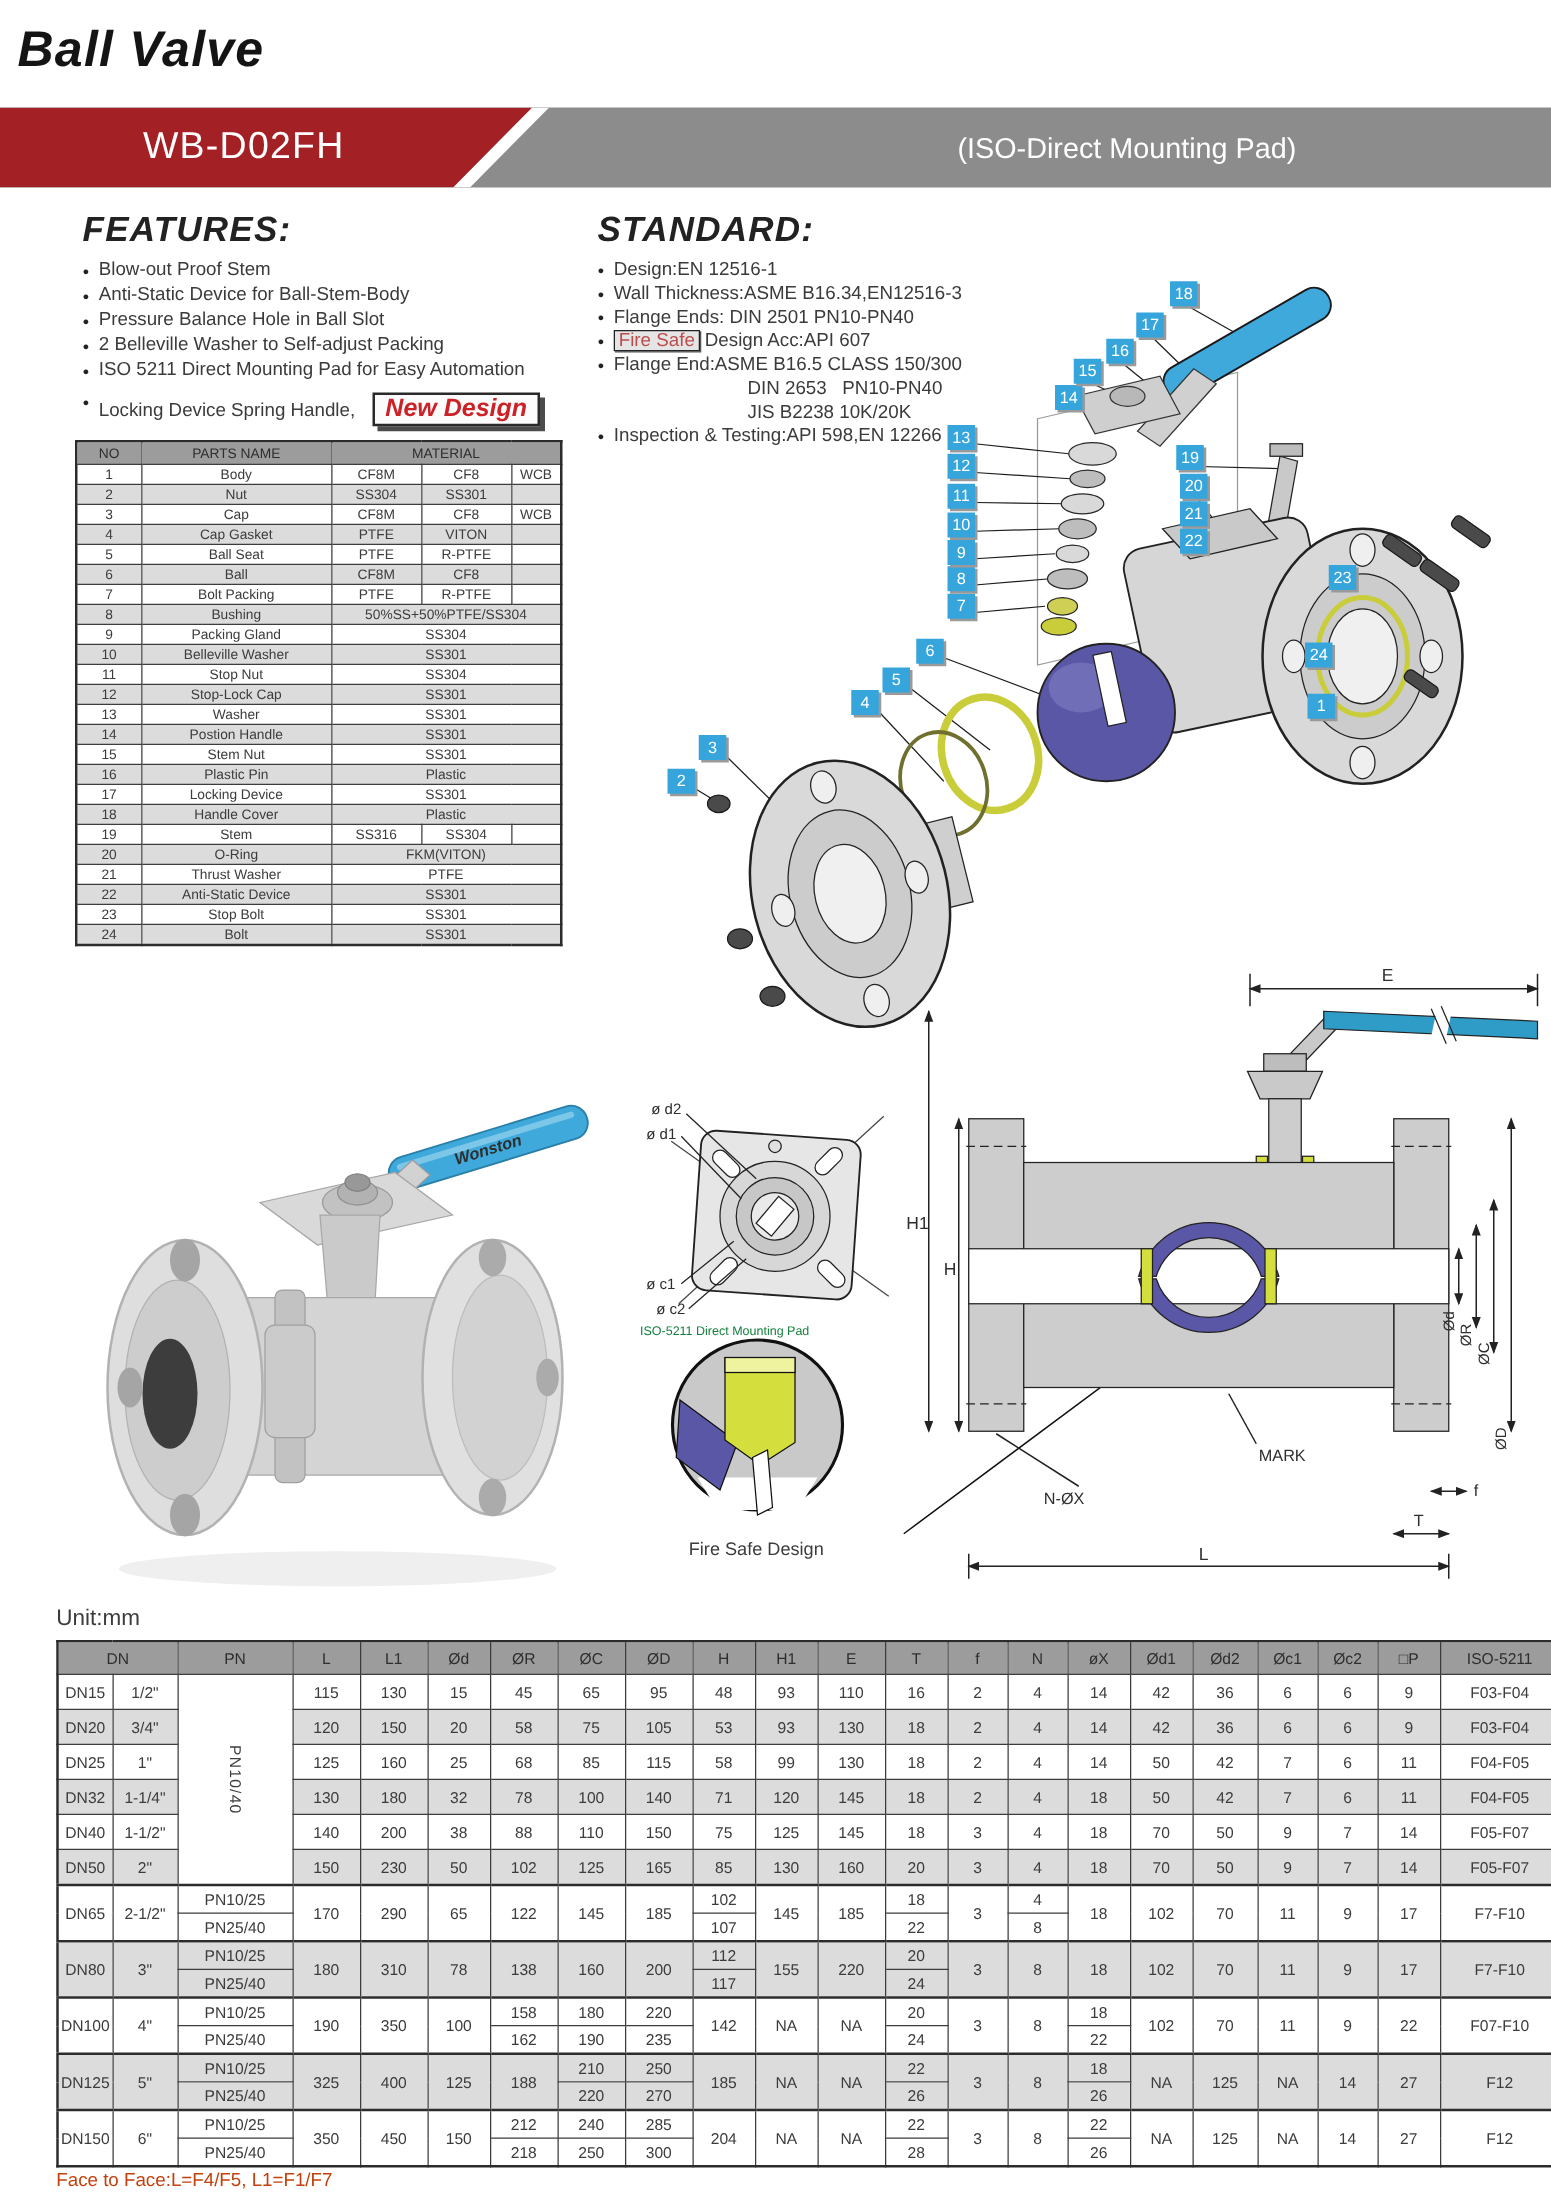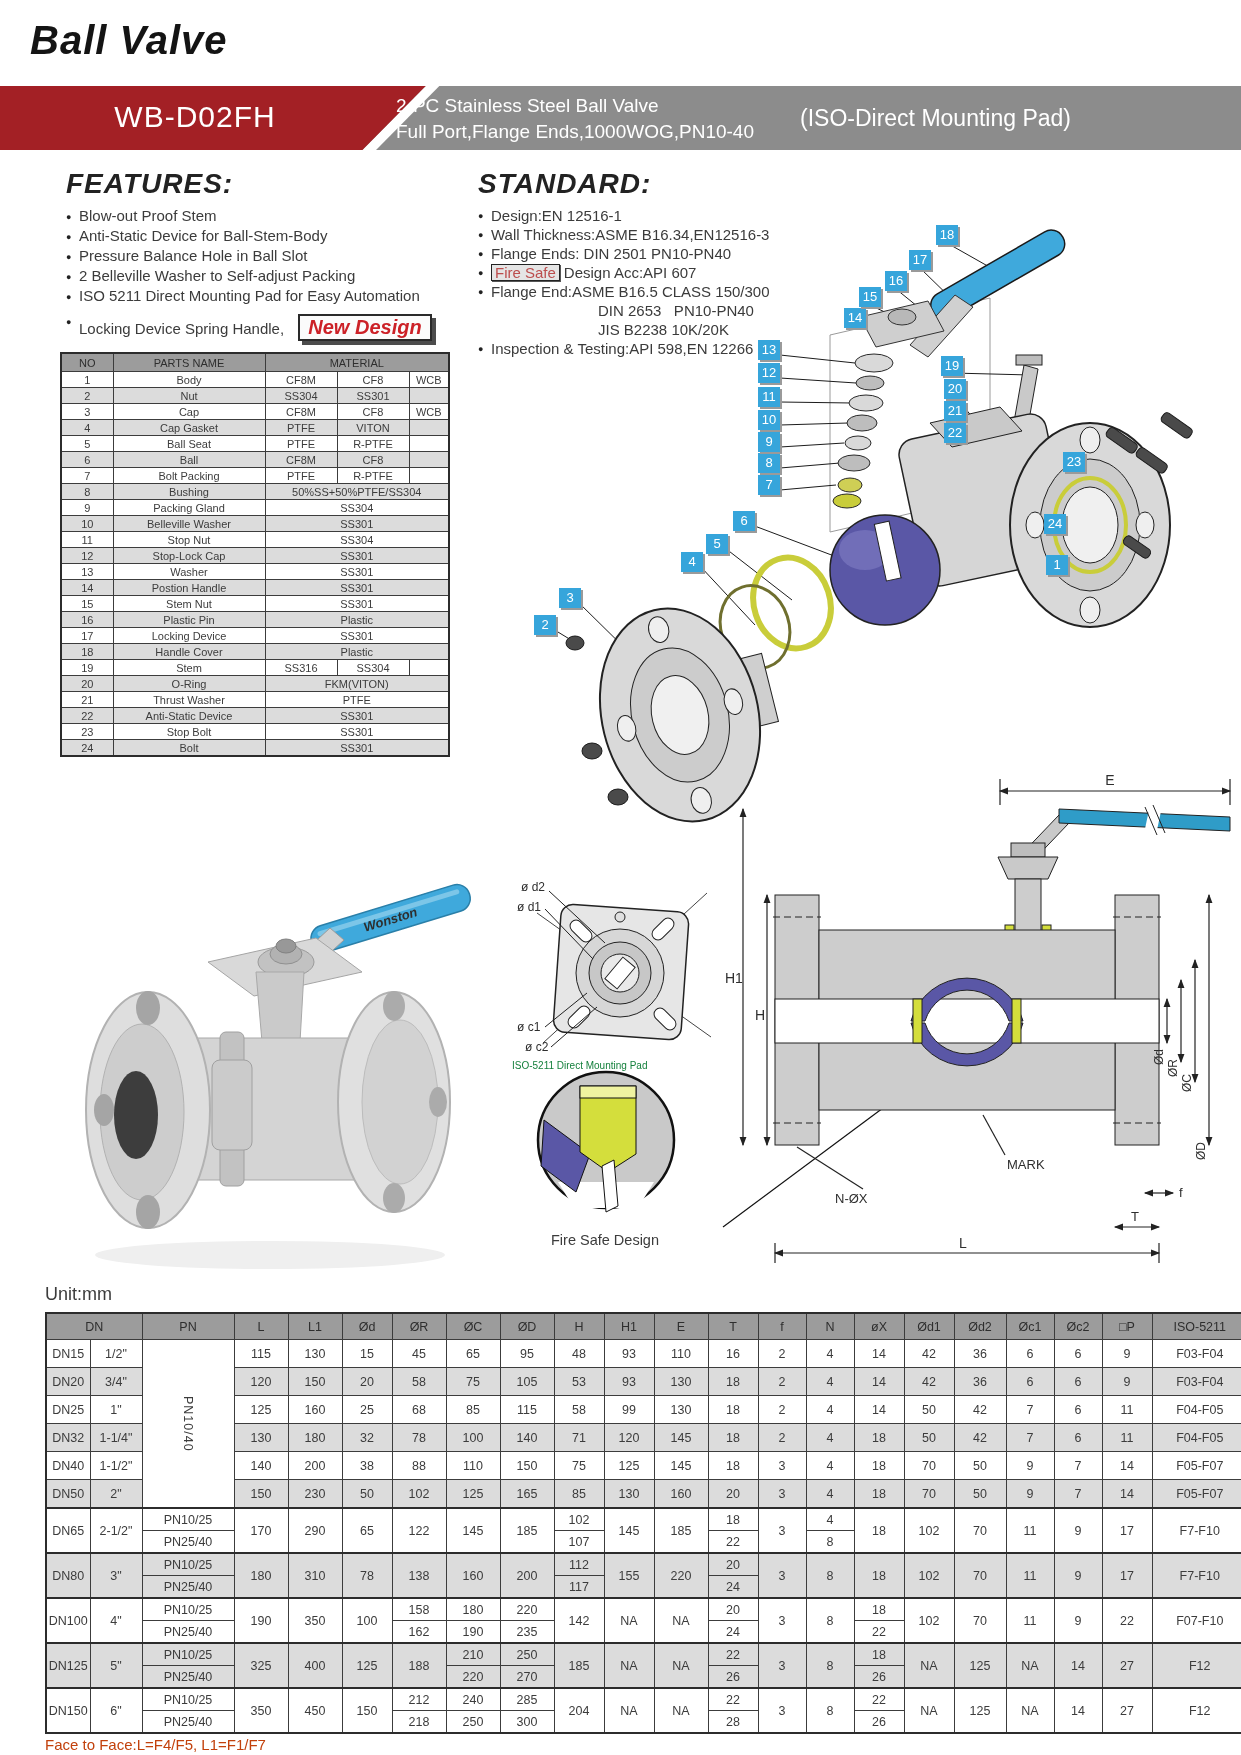--- a/index.html
+++ b/index.html
@@ -1,31 +1,31 @@
 <!DOCTYPE html>
 <html><head>
 <meta charset="utf-8">
 <style>
   html,body{margin:0;padding:0;background:#ffffff;}
   #page{position:relative;width:1241px;height:1755px;background:#fff;overflow:hidden;
         font-family:"Liberation Sans",sans-serif;color:#3b3b3b;}
 
   
-  #page-title{position:absolute;left:30px;top:18px;margin:0;font-style:italic;font-weight:bold;
+  #page-title{position:absolute;left:14px;top:18px;margin:0;font-style:italic;font-weight:bold;
               font-size:40px;color:#141414;letter-spacing:1px;}
   .band{position:absolute;left:0;top:86px;width:1241px;height:64px;}
   .band-gray{position:absolute;inset:0;background:#8C8C8C;}
   .band-stripe{position:absolute;inset:0;background:#ffffff;
                clip-path:polygon(34.3% 0,35.4% 0,30.3% 100%,29.2% 100%);}
   .band-red{position:absolute;inset:0;background:#A32025;
             clip-path:polygon(0 0,34.3% 0,29.2% 100%,0 100%);}
   .band-model{position:absolute;left:0;top:14px;width:390px;text-align:center;
               font-size:30px;color:#fff;letter-spacing:1px;}
   .band-desc{position:absolute;left:396px;top:7px;color:#fff;font-size:19px;line-height:26px;}
-  .band-right{position:absolute;left:800px;top:19px;color:#fff;font-size:23px;}
+  .band-right{position:absolute;left:766px;top:19px;color:#fff;font-size:23px;}
 
   
   .colblock h2{margin:0 0 6px 0;font-style:italic;font-weight:bold;font-size:28px;color:#222;letter-spacing:1px;}
   .features{position:absolute;left:66px;top:168px;width:412px;}
   .standard{position:absolute;left:478px;top:168px;width:430px;}
   .colblock ul{margin:0;padding:0;list-style:none;font-size:15px;}
   .features li,.standard li{position:relative;padding-left:13px;line-height:20px;white-space:pre;}
   .standard li{line-height:19px;}
   .features li::before,.standard li::before{content:"●";position:absolute;left:0;top:1px;font-size:9px;color:#222;}
   .standard li.cont{padding-left:120px;}
@@ -85,24 +85,20 @@
 
 <div id="page">
 
   <h1 id="page-title">Ball Valve</h1>
 
   <div class="band">
     <div class="band-gray"></div>
     <div class="band-stripe"></div>
     <div class="band-red"></div>
     <div class="band-model">WB-D02FH</div>
-    <div class="band-desc">
-      <div>2-PC Stainless Steel Ball Valve</div>
-      <div>Full Port,Flange Ends,1000WOG,PN10-40</div>
-    </div>
     <div class="band-right">(ISO-Direct Mounting Pad)</div>
   </div>
 
   <div class="features colblock">
     <h2>FEATURES:</h2>
     <ul id="features-list">
         <li>Blow-out Proof Stem</li>
         <li>Anti-Static Device for Ball-Stem-Body</li>
         <li>Pressure Balance Hole in Ball Slot</li>
         <li>2 Belleville Washer to Self-adjust Packing</li>

